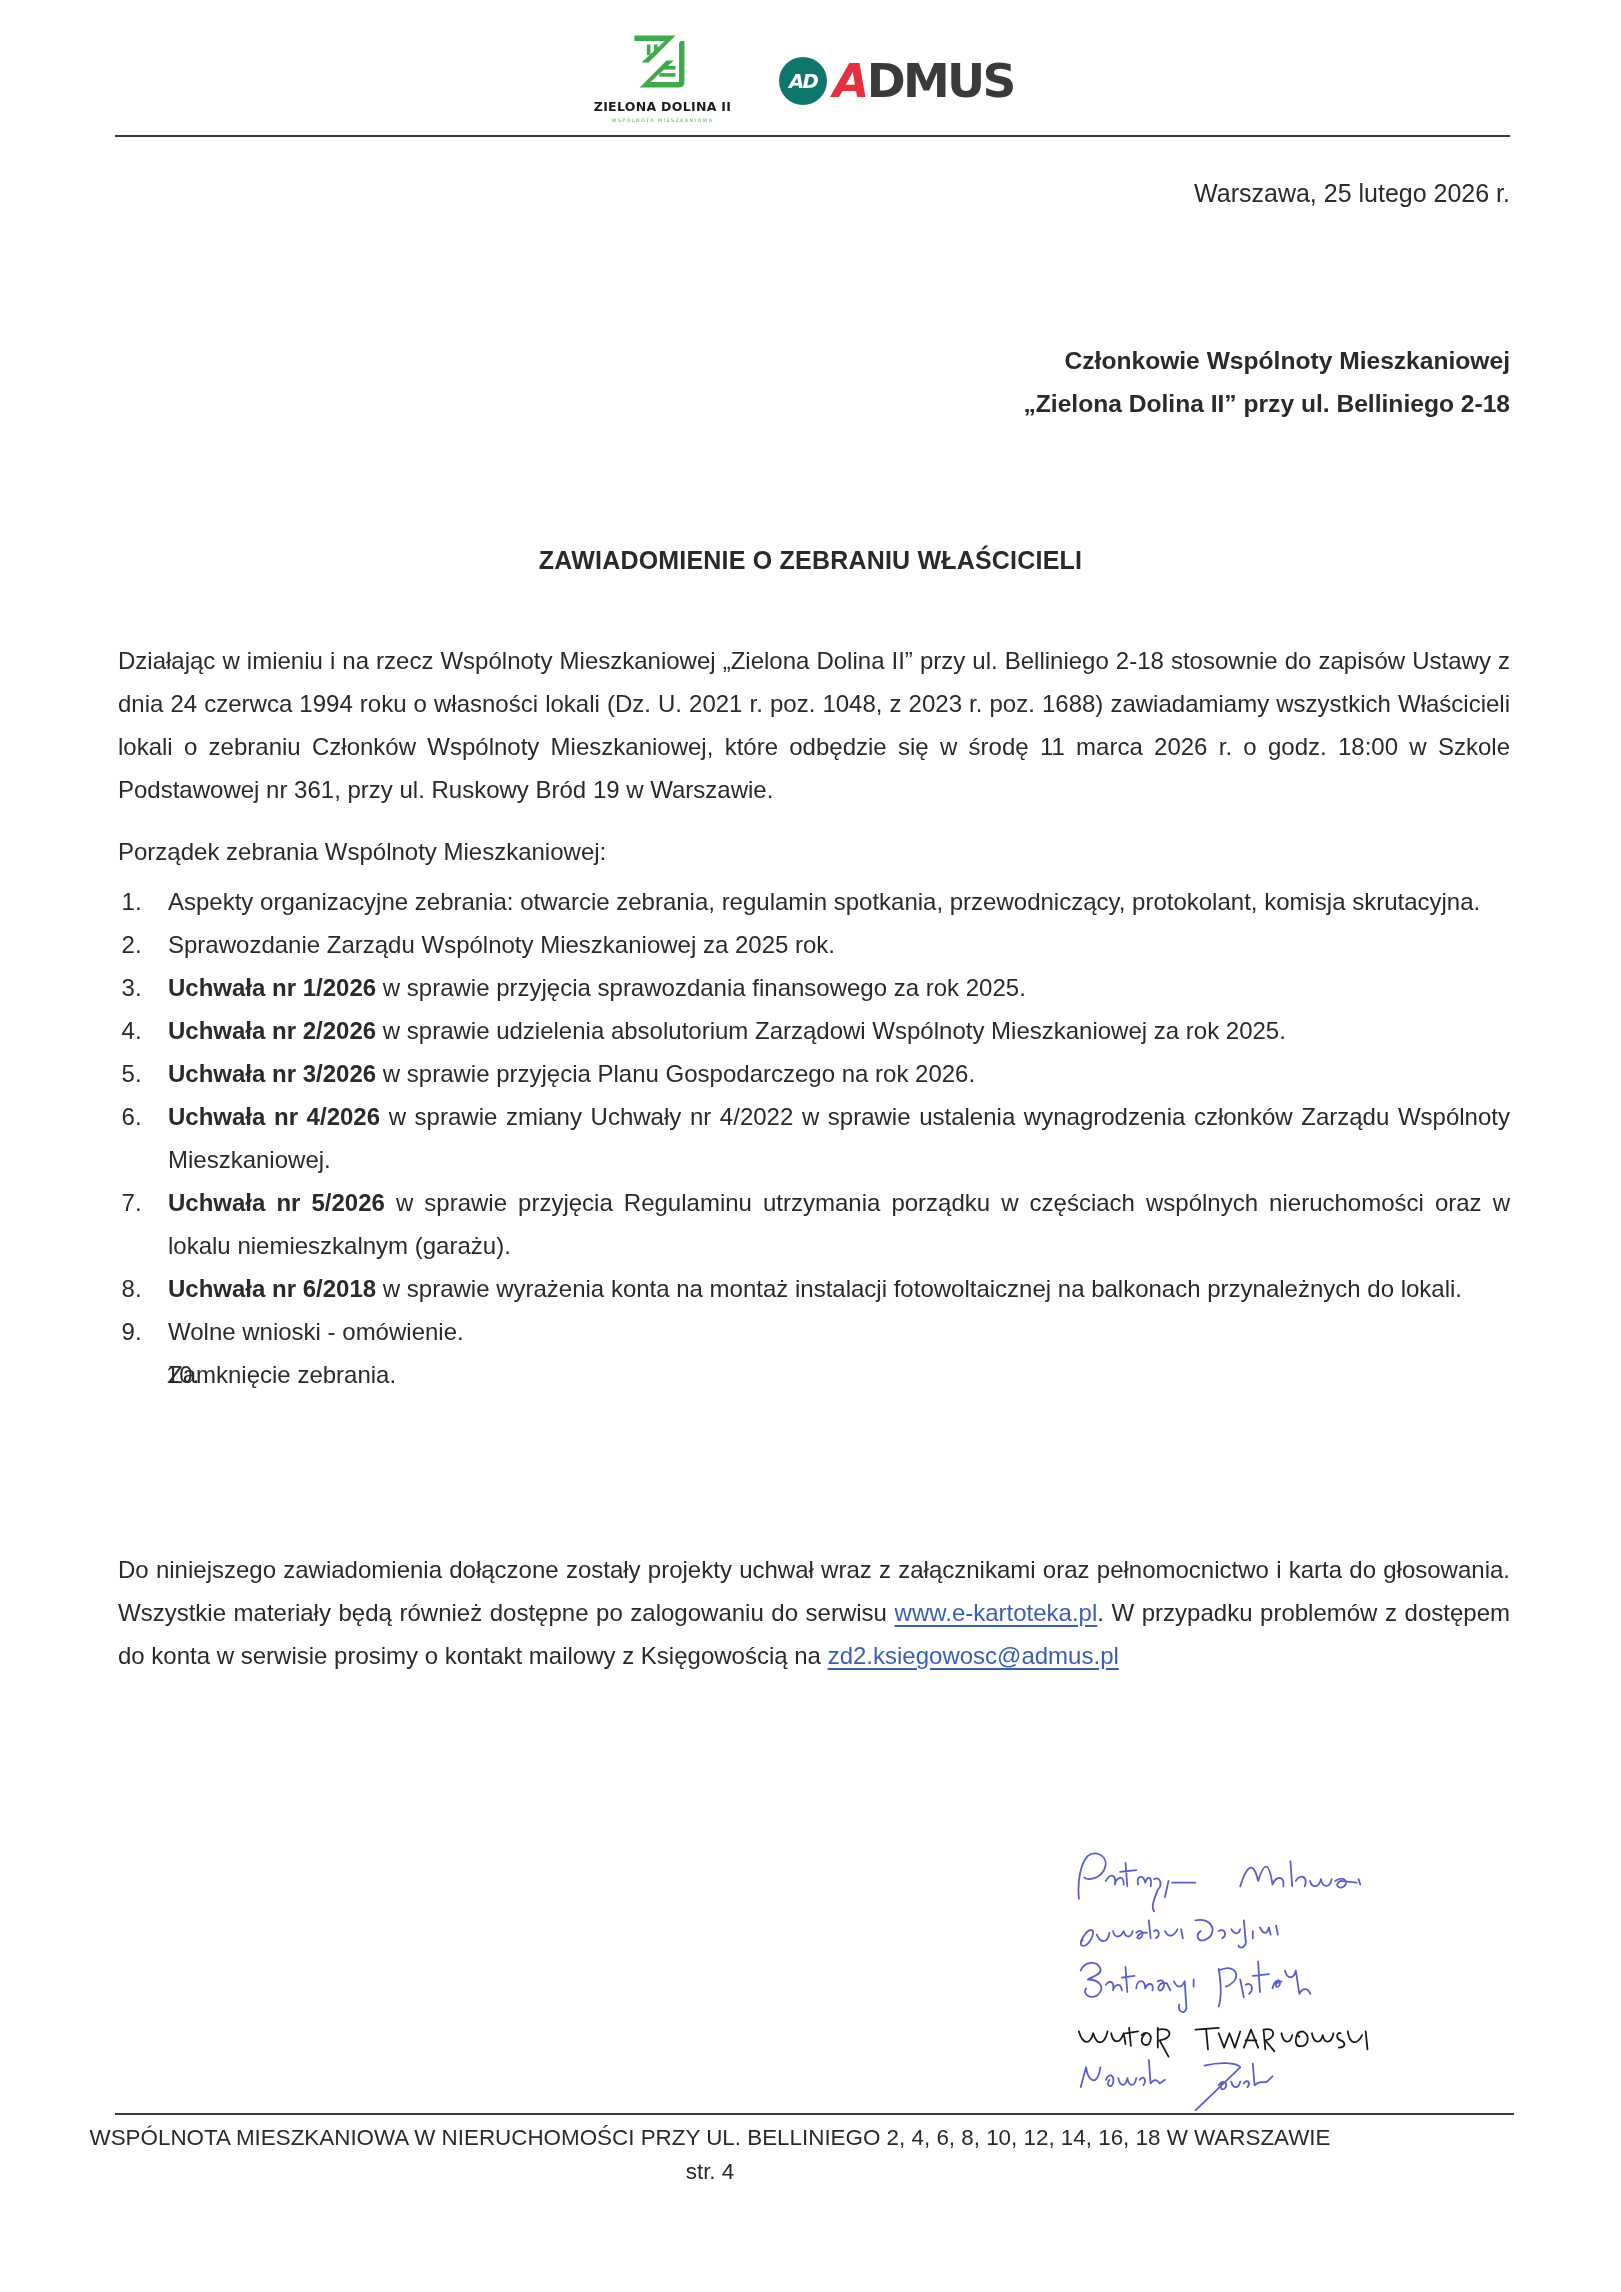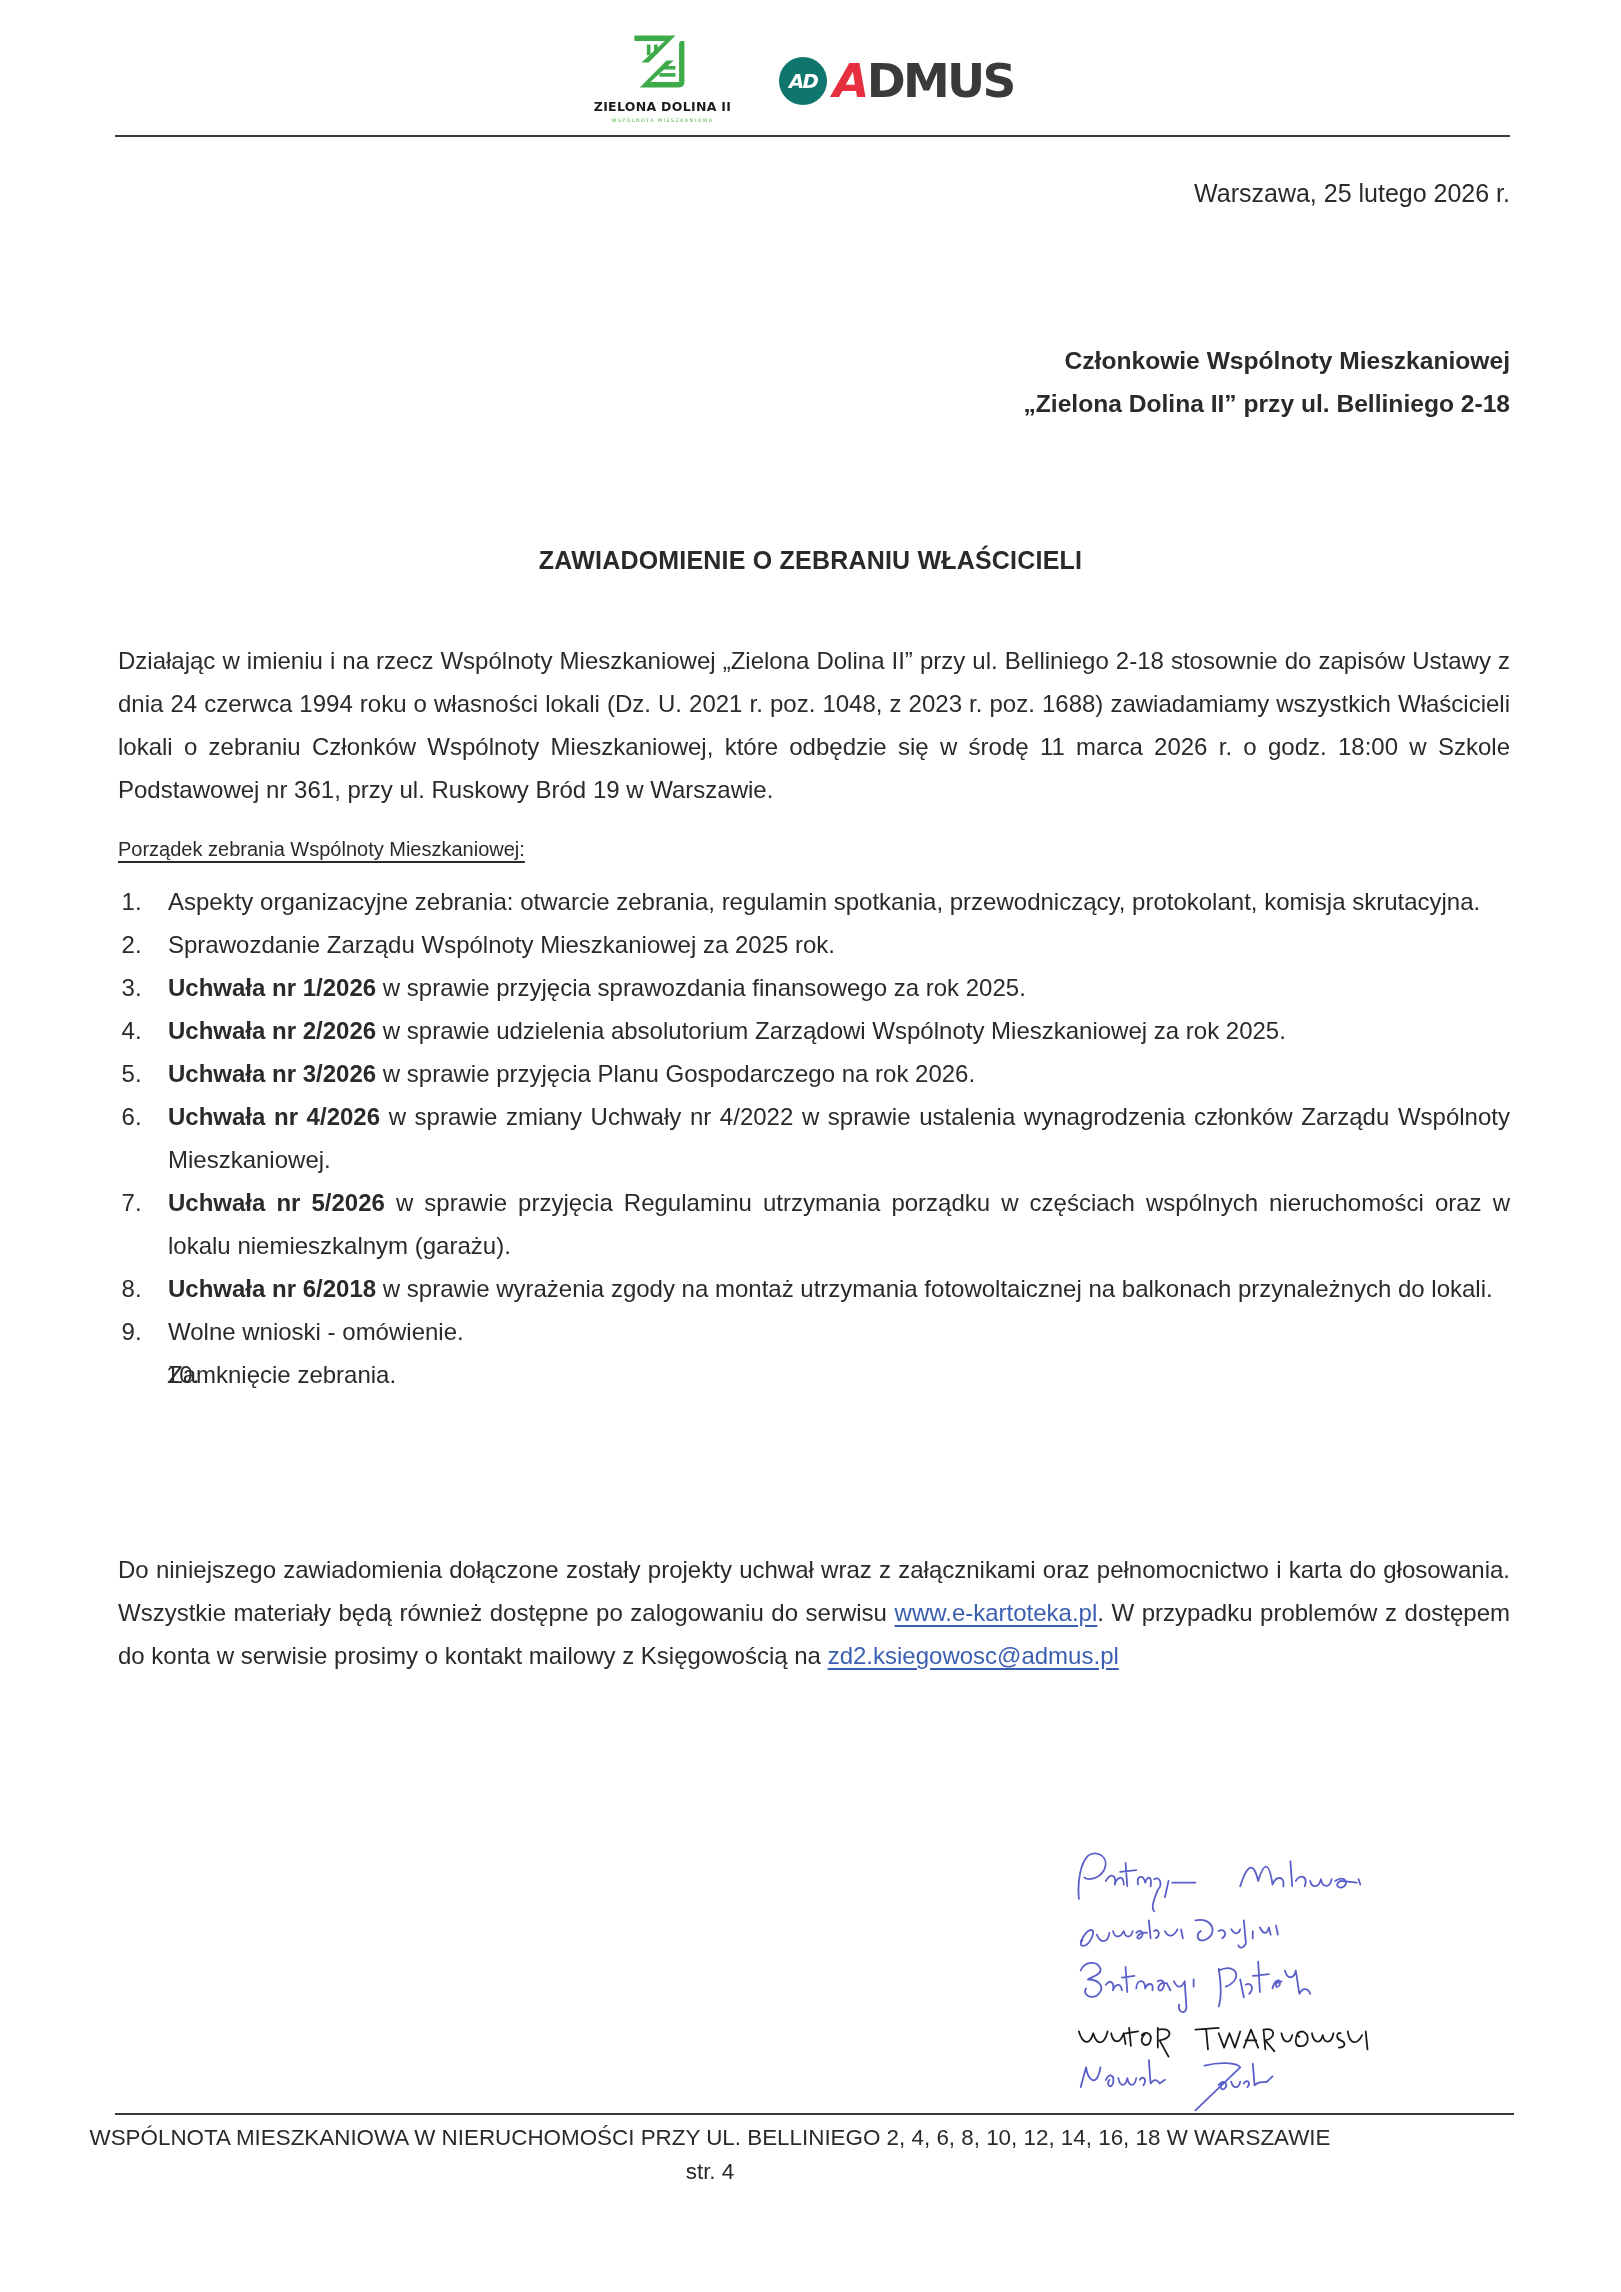--- a/index.html
+++ b/index.html
@@ -51,21 +51,21 @@
     .recipient { position: absolute; right: 111px; top: 339px; text-align: right; font-weight: bold; font-size: 24.6px; line-height: 43px; }
     .title { position: absolute; left: 0; width: 1621px; top: 546px; text-align: center; font-weight: bold; font-size: 25px; letter-spacing: 0.2px; }
 
     .intro {
       position: absolute; left: 118px; top: 639px; width: 1392px;
       line-height: 43px; text-align: justify; text-align-last: left; font-size: 24px;
     }
     .intro b { font-weight: normal; }
 
     .agenda-heading {
-      position: absolute; left: 118px; top: 838px; text-decoration: underline; font-size: 20px;
+      position: absolute; left: 118px; top: 838px; font-size: 24px;
       text-underline-offset: 4.5px;
     }
     .agenda {
       position: absolute; left: 118px; top: 880px; width: 1392px; list-style: none; font-size: 24px;
     }
     .agenda li { position: relative; padding-left: 50px; line-height: 43px; margin-bottom: 0; text-align: justify; text-align-last: left; }
     .agenda li .num { position: absolute; left: 3.6px; top: 0; }
     .agenda li.two .num { left: 16px; margin-left: 32px; }
     .agenda li b { font-weight: bold; }
 
@@ -126,21 +126,21 @@
   <div class="txt agenda-heading">Porządek zebrania Wspólnoty Mieszkaniowej:</div>
 
   <ol class="txt agenda">
     <li><span class="num">1.</span><b></b><span>Aspekty organizacyjne zebrania: otwarcie zebrania, regulamin spotkania, przewodniczący, protokolant, komisja skrutacyjna.</span></li>
     <li><span class="num">2.</span><b></b><span>Sprawozdanie Zarządu Wspólnoty Mieszkaniowej za 2025 rok.</span></li>
     <li><span class="num">3.</span><b>Uchwała nr 1/2026</b><span> w sprawie przyjęcia sprawozdania finansowego za rok 2025.</span></li>
     <li><span class="num">4.</span><b>Uchwała nr 2/2026</b><span> w sprawie udzielenia absolutorium Zarządowi Wspólnoty Mieszkaniowej za rok 2025.</span></li>
     <li><span class="num">5.</span><b>Uchwała nr 3/2026</b><span> w sprawie przyjęcia Planu Gospodarczego na rok 2026.</span></li>
     <li><span class="num">6.</span><b>Uchwała nr 4/2026</b><span> w sprawie zmiany Uchwały nr 4/2022 w sprawie ustalenia wynagrodzenia członków Zarządu Wspólnoty Mieszkaniowej.</span></li>
     <li><span class="num">7.</span><b>Uchwała nr 5/2026</b><span> w sprawie przyjęcia Regulaminu utrzymania porządku w częściach wspólnych nieruchomości oraz w lokalu niemieszkalnym (garażu).</span></li>
-    <li><span class="num">8.</span><b>Uchwała nr 6/2018</b><span> w sprawie wyrażenia zgody na montaż utrzymania fotowoltaicznej na balkonach przynależnych do lokali.</span></li>
+    <li><span class="num">8.</span><b>Uchwała nr 6/2018</b><span> w sprawie wyrażenia konta na montaż instalacji fotowoltaicznej na balkonach przynależnych do lokali.</span></li>
     <li><span class="num">9.</span><b></b><span>Wolne wnioski - omówienie.</span></li>
     <li class="two"><span class="num">10.</span><b></b><span>Zamknięcie zebrania.</span></li>
   </ol>
 
   <p class="txt closing"><span>Do niniejszego zawiadomienia dołączone zostały projekty uchwał wraz z załącznikami oraz pełnomocnictwo i karta do głosowania. Wszystkie materiały będą również dostępne po zalogowaniu do serwisu </span><a class="link">www.e-kartoteka.pl</a><span>. W przypadku problemów z dostępem do konta w serwisie prosimy o kontakt mailowy z Księgowością na </span><a class="link">zd2.ksiegowosc@admus.pl</a></p>
 
 
   <div class="signatures">
     <svg viewBox="0 0 520 300" fill="none" stroke-linecap="round" stroke-linejoin="round">
 

